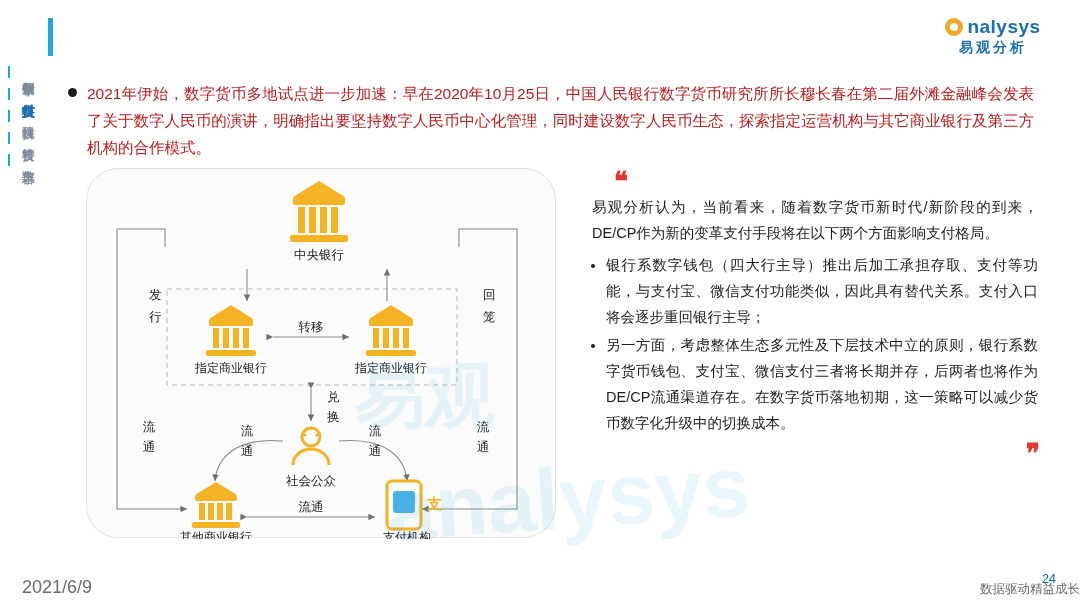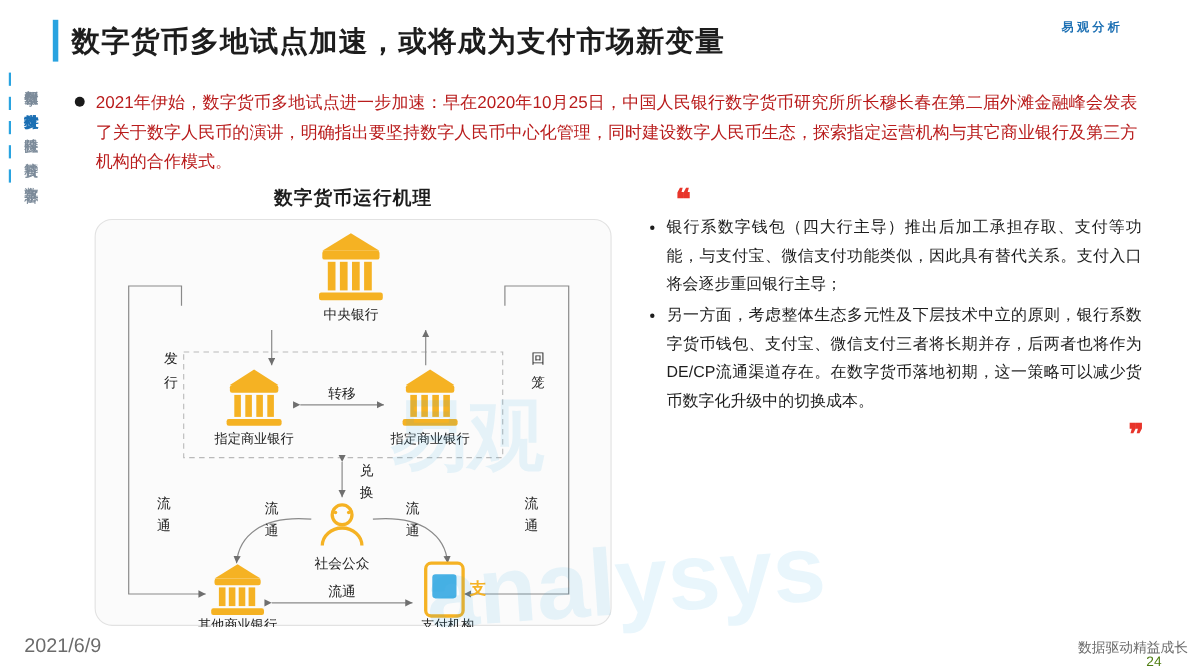--- a/index.html
+++ b/index.html
@@ -81,21 +81,21 @@
     border-radius: 50%;
     background: #fff;
   }
   .logo-word {
     font-size: 19px;
     font-weight: bold;
     color: #1b6fb3;
     letter-spacing: 0.5px;
   }
   .logo-sub {
-    font-size: 11px;
+    font-size: 14px;
     color: #1b6fb3;
     font-weight: bold;
     letter-spacing: 3px;
     margin-top: 1px;
   }
 
   
   .lead {
     position: absolute;
     left: 68px; top: 80px;
@@ -130,21 +130,21 @@
     font-weight: bold;
     color: #1d1d1d;
     margin-bottom: 8px;
     letter-spacing: 1px;
   }
   .diagram-card {
     position: relative;
     width: 470px; height: 370px;
     background: #fbfbfb;
     border: 1px solid #e2e2e2;
-    border-radius: 16px;
+    border-radius: 32px;
   }
   .diagram-card svg { display: block; }
 
   
   .watermark {
     position: absolute;
     left: 300px; top: 280px;
     font-size: 86px;
     font-weight: bold;
     color: rgba(41,163,224,0.10);
@@ -212,23 +212,23 @@
   }
   .footer-center {
     position: absolute;
     left: 0; right: 0; bottom: 10px;
     text-align: right;
     font-size: 12.5px;
     color: #6b6b6b;
   }
   .footer-right {
     position: absolute;
-    right: 24px; bottom: 0;
+    right: 24px; bottom: 22px;
     font-size: 12.5px;
-    color: #4d7c0f;
+    color: #0369a1;
   }
   .footer-rule {
     position: absolute;
     left: 16px; right: 16px; bottom: 32px;
     height: 1px;
     background: transparent;
   }
 
   
   .d-label { font-family: "Liberation Sans", sans-serif; font-size: 12.5px; fill: #1d1d1d; }
@@ -250,34 +250,36 @@
   <div class="side-tab">
     <span>资管科技</span>
   </div>
   <div class="side-tab">
     <span>数字普惠</span>
   </div>
 </div>
 
 <div class="title-bar">
   <div class="accent"></div>
-  <div class="title-text">数字货币多地试点加速，或将成为支付市场新变量</div>
 </div>
 
 <div class="logo">
+  <div class="logo-row">
+    <span class="logo-mark"></span>
+    <span class="logo-word">nalysys</span>
+  </div>
   <div class="logo-sub">易观分析</div>
 </div>
 
 <div class="lead">
   <span class="dot"></span>
   <p>2021年伊始，数字货币多地试点进一步加速：早在2020年10月25日，中国人民银行数字货币研究所所长穆长春在第二届外滩金融峰会发表了关于数字人民币的演讲，明确指出要坚持数字人民币中心化管理，同时建设数字人民币生态，探索指定运营机构与其它商业银行及第三方机构的合作模式。</p>
 </div>
 
 <div class="diagram-wrap">
-  <div class="diagram-title">数字货币运行机理</div>
   <div class="diagram-card">
     <svg width="470" height="370" viewBox="0 0 470 370">
       <defs>
         <marker id="arr" markerWidth="8" markerHeight="8" refX="6" refY="3" orient="auto">
           <path d="M0,0 L6,3 L0,6 z" fill="#6f6f6f"></path>
         </marker>
         <marker id="arrb" markerWidth="8" markerHeight="8" refX="6" refY="3" orient="auto">
           <path d="M0,0 L6,3 L0,6 z" fill="#6f6f6f"></path>
         </marker>
       </defs>
@@ -378,20 +380,21 @@
       <path d="M160,348 L288,348" fill="none" stroke="#8a8a8a" stroke-width="1.1" marker-end="url(#arr)" marker-start="url(#arrb)"></path>
       <text class="d-label" x="224" y="342" text-anchor="middle">流通</text>
     </svg>
     <div class="watermark">analysys</div>
   </div>
 </div>
 <div class="watermark2">易观</div>
 
 <div class="comment">
   <div class="quote-open">❝</div>
+  <p>易观分析认为，当前看来，随着数字货币新时代/新阶段的到来，DE/CP作为新的变革支付手段将在以下两个方面影响支付格局。</p>
   <ul>
     <li>银行系数字钱包（四大行主导）推出后加工承担存取、支付等功能，与支付宝、微信支付功能类似，因此具有替代关系。支付入口将会逐步重回银行主导；</li>
     <li>另一方面，考虑整体生态多元性及下层技术中立的原则，银行系数字货币钱包、支付宝、微信支付三者将长期并存，后两者也将作为DE/CP流通渠道存在。在数字货币落地初期，这一策略可以减少货币数字化升级中的切换成本。</li>
   </ul>
   <div class="quote-close">❞</div>
 </div>
 
 <div class="footer-rule"></div>
 <div class="footer-left">2021/6/9</div>
 <div class="footer-center">数据驱动精益成长</div>

